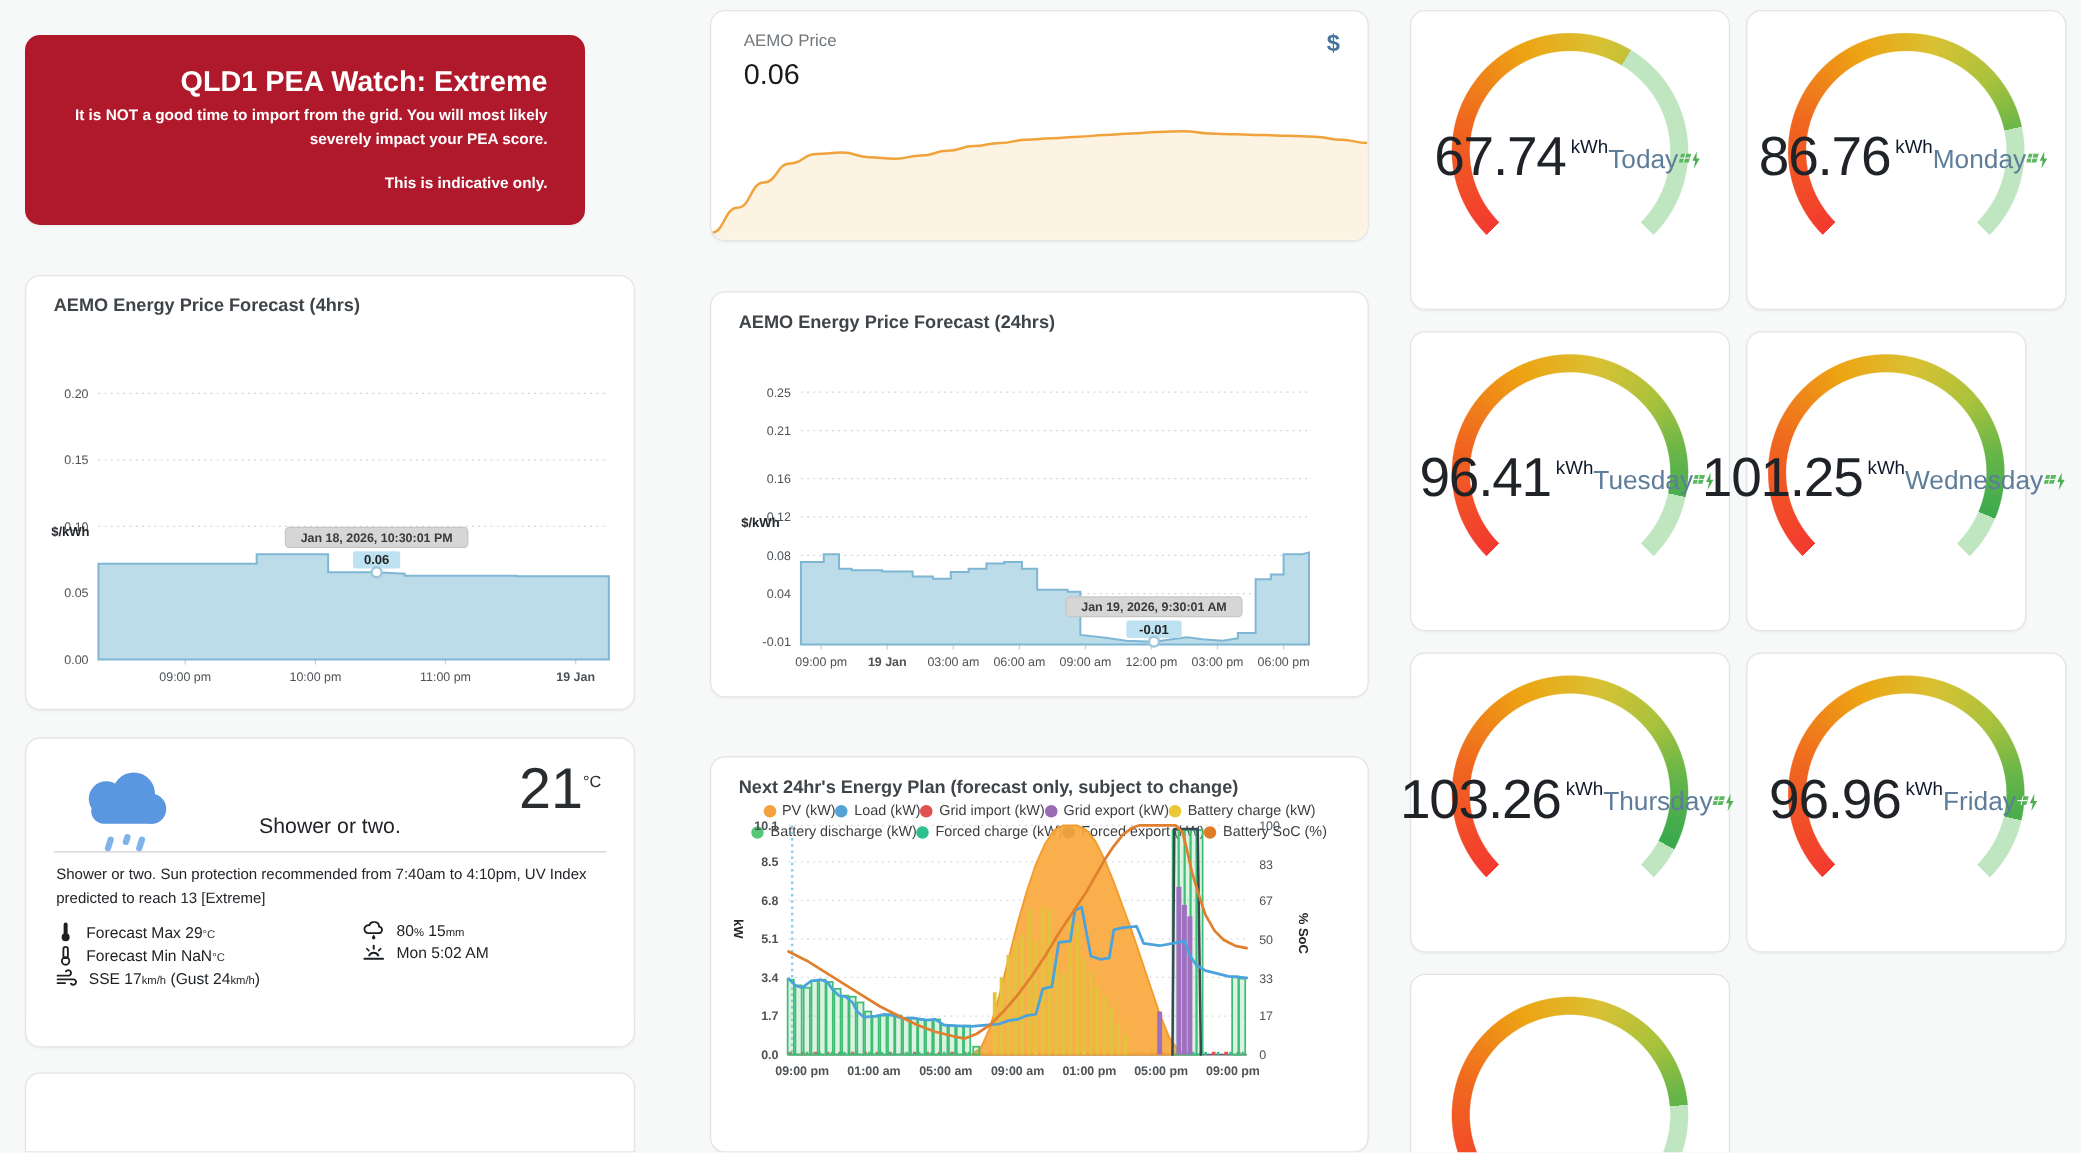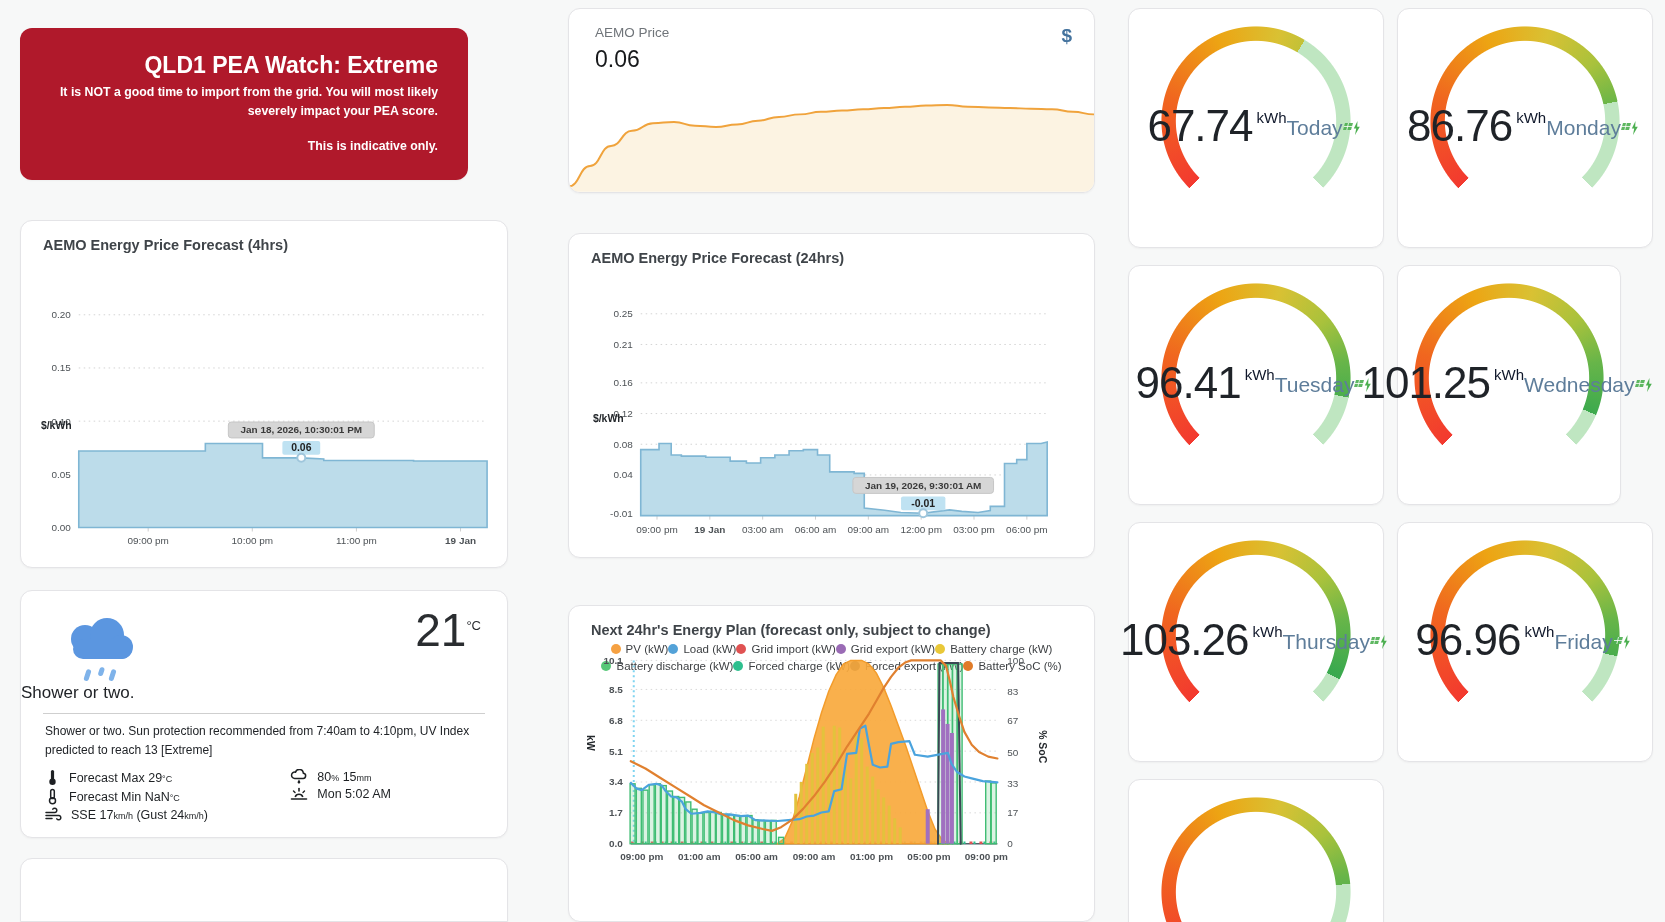--- a/index.html
+++ b/index.html
@@ -20,21 +20,21 @@
   
   .chart-box{position:absolute;left:0;width:100%;}
   svg{display:block;}
   .tick{font-size:10px;fill:#4d5256;}
   .tick-b{font-weight:700;}
   .axis-label{font-size:10.5px;font-weight:700;fill:#23272b;}
   
   .wx-temp{position:absolute;top:12px;right:26px;font-size:46px;font-weight:300;color:#2a2d30;}
   .wx-temp sup{font-size:13px;font-weight:400;vertical-align:super;}
   .wx-cloud{position:absolute;left:34px;top:22px;}
-  .wx-cond{font-size:17px;color:#212428;margin-top:92px;}
+  .wx-cond{text-align:center;font-size:17px;color:#212428;margin-top:60px;}
   .wx-hr{border:none;border-top:1px solid #cfcfcf;margin:10px 22px 0 22px;}
   .wx-desc{font-size:12px;color:#212428;line-height:1.55;padding:8px 24px 0 24px;}
   .wx-cols{display:flex;padding:10px 24px 0 24px;}
   .wx-col{display:flex;flex-direction:column;gap:2px;}
   .wx-col.left{width:56%;}
   .wx-attr{display:flex;align-items:center;gap:9px;font-size:12.5px;color:#1d2023;}
   .u{font-size:9px;}
   
   .gauge-card{text-align:center;}
   .gauge{position:relative;width:192px;height:192px;margin:16px auto 0 auto;}

